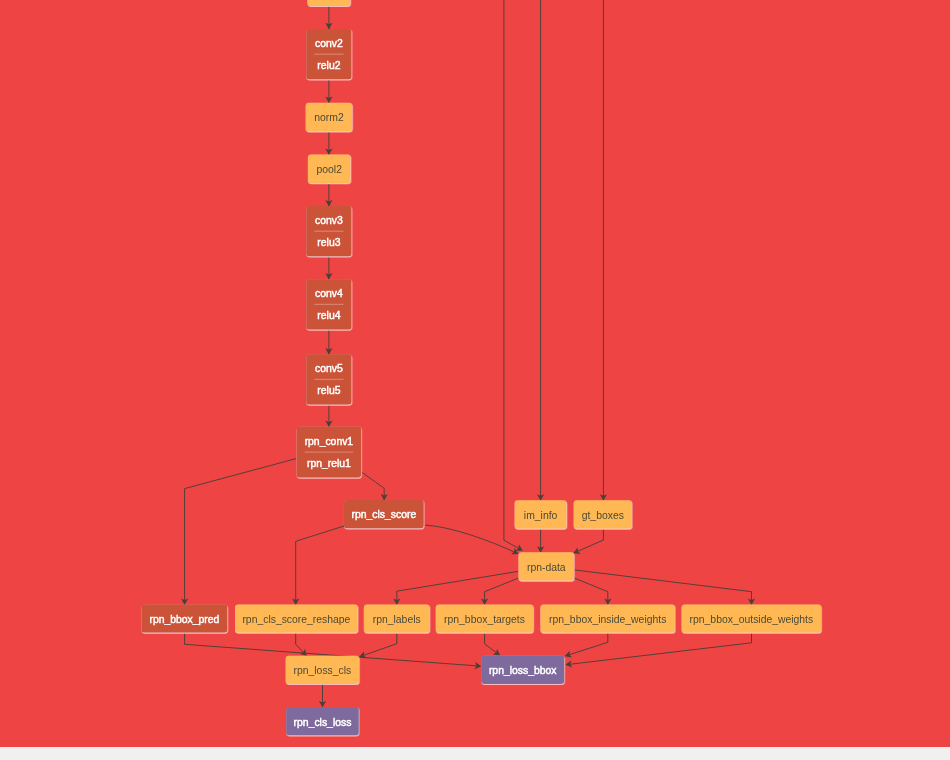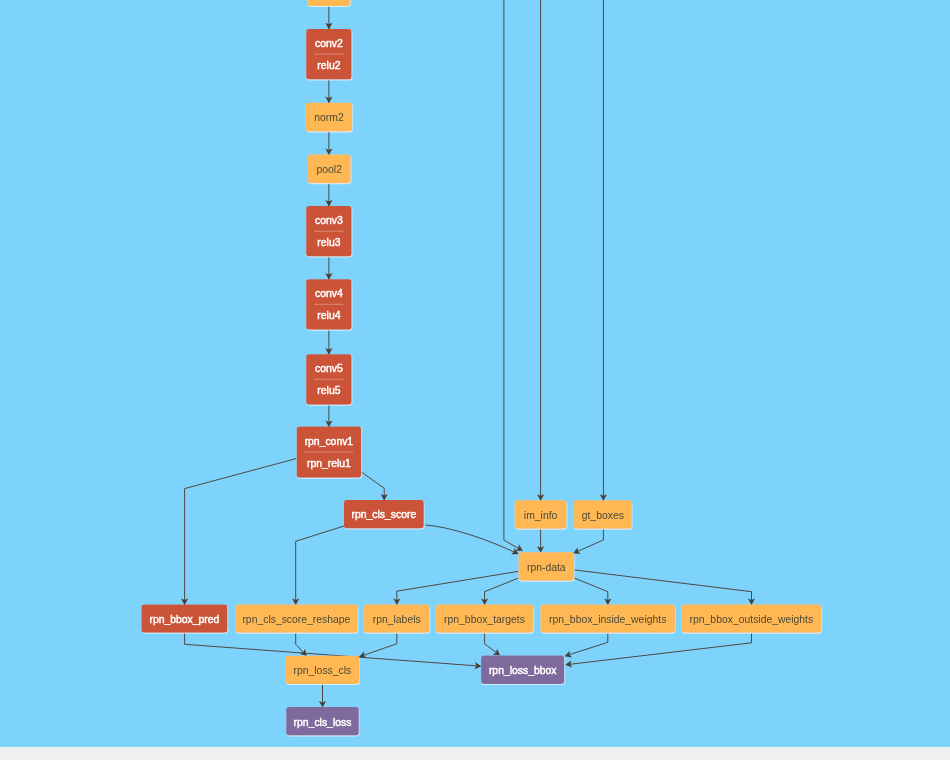--- a/index.html
+++ b/index.html
@@ -1,19 +1,19 @@
 <!DOCTYPE html>
 <html><head>
 <meta charset="utf-8">
 <title>rpn graph</title>
 <style>
   html,body{margin:0;padding:0;}
   body{width:950px;height:760px;background:#f0f0f0;overflow:hidden;
        font-family:"Liberation Sans",sans-serif;}
-  #canvas{position:absolute;left:0;top:0;width:950px;height:747px;background:#7dd3fc;overflow:hidden;}
+  #canvas{position:absolute;left:0;top:0;width:950px;height:747px;background:#ef4444;overflow:hidden;}
   #gsvg{position:absolute;left:0;top:0;}
   .nlabel{font-family:"Liberation Sans",sans-serif;font-size:10.4px;text-anchor:middle;paint-order:stroke;}
   .edge{fill:none;stroke:#4a4038;stroke-width:0.95;stroke-linejoin:miter;stroke-linecap:butt;}
   .ahead{fill:#4a4038;stroke:none;}
   .divider{stroke:#ffffff;stroke-opacity:.26;stroke-width:1.3;}
   .nodebox{filter:url(#boxglow);}
 </style>
 </head>
 <body>
 

